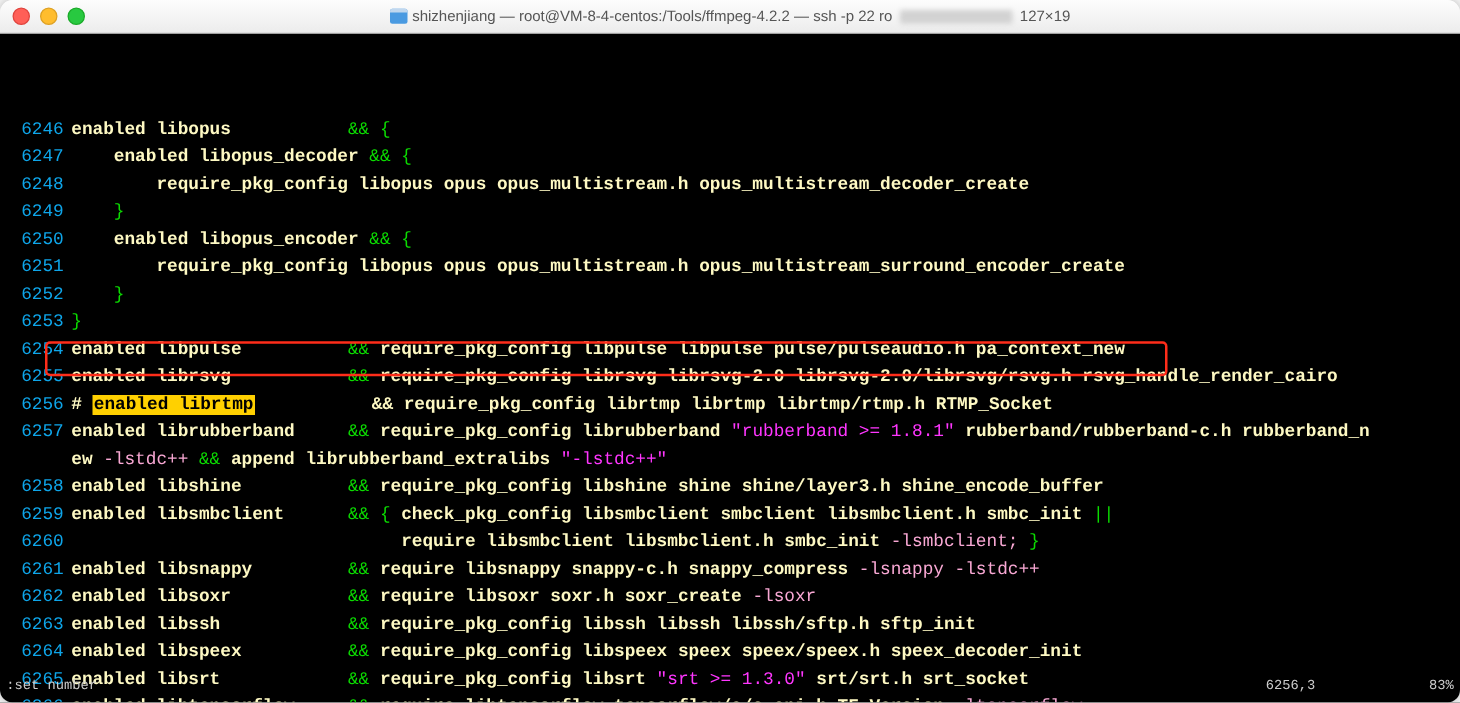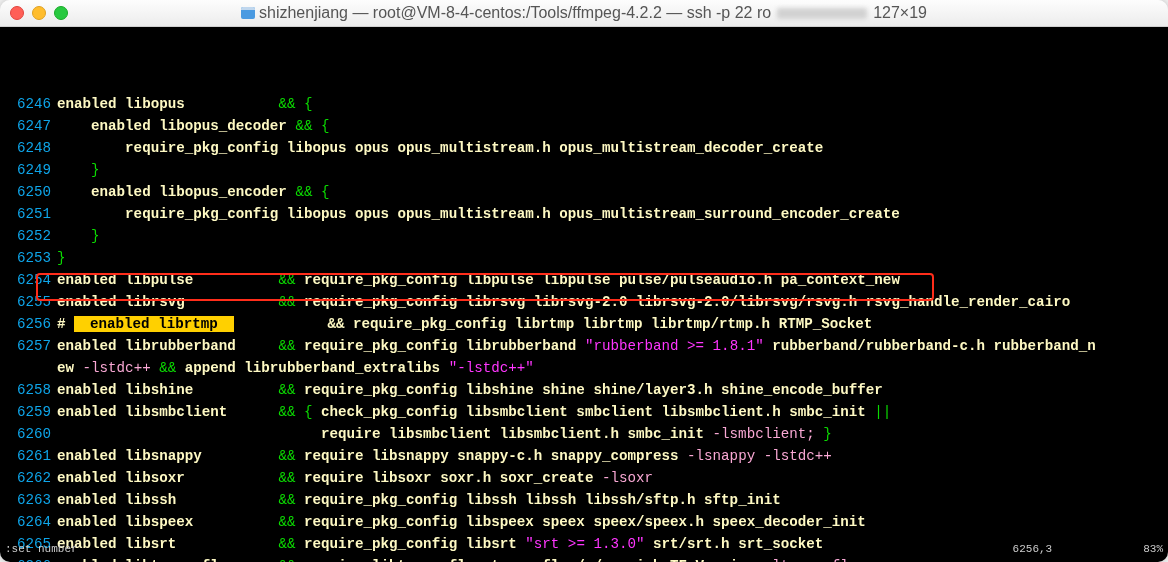--- a/index.html
+++ b/index.html
@@ -38,21 +38,21 @@
     height: 12px;
     border-radius: 50%;
   }
   .tl.red { background:#ff5f57; border:0.5px solid #e0443e;}
   .tl.yellow { background:#ffbd2e; border:0.5px solid #dea123;}
   .tl.green { background:#28c940; border:0.5px solid #1aab29;}
   .title {
     position: absolute;
     left: 0; right: 0;
     text-align: center;
-    font-size: 16px;
+    font-size: 12px;
     color: #555;
     display: flex;
     justify-content: center;
     align-items: center;
     gap:4px;
     pointer-events: none;
   }
   .title .icon {
     width: 14px;
     height: 12px;
@@ -108,21 +108,21 @@
     white-space: pre;
   }
   .g { color:#0bdb00; } 
   .b { color:#fef9c3; font-weight:bold; }
   .m { color:#ff36ff; } 
   .w { color:#f9a8d4; }
   .hl{
     background:#ffd000;
     color:#000;
     font-weight:bold;
-    padding:0 16px;
+    padding:0 1px;
     margin-top:24px;
   }
   .annotate-box{
     position:absolute;
     border:2px solid #ff2d1a;
     border-radius:4px;
     pointer-events:none;
   }
   .statusline{
     position:absolute;

